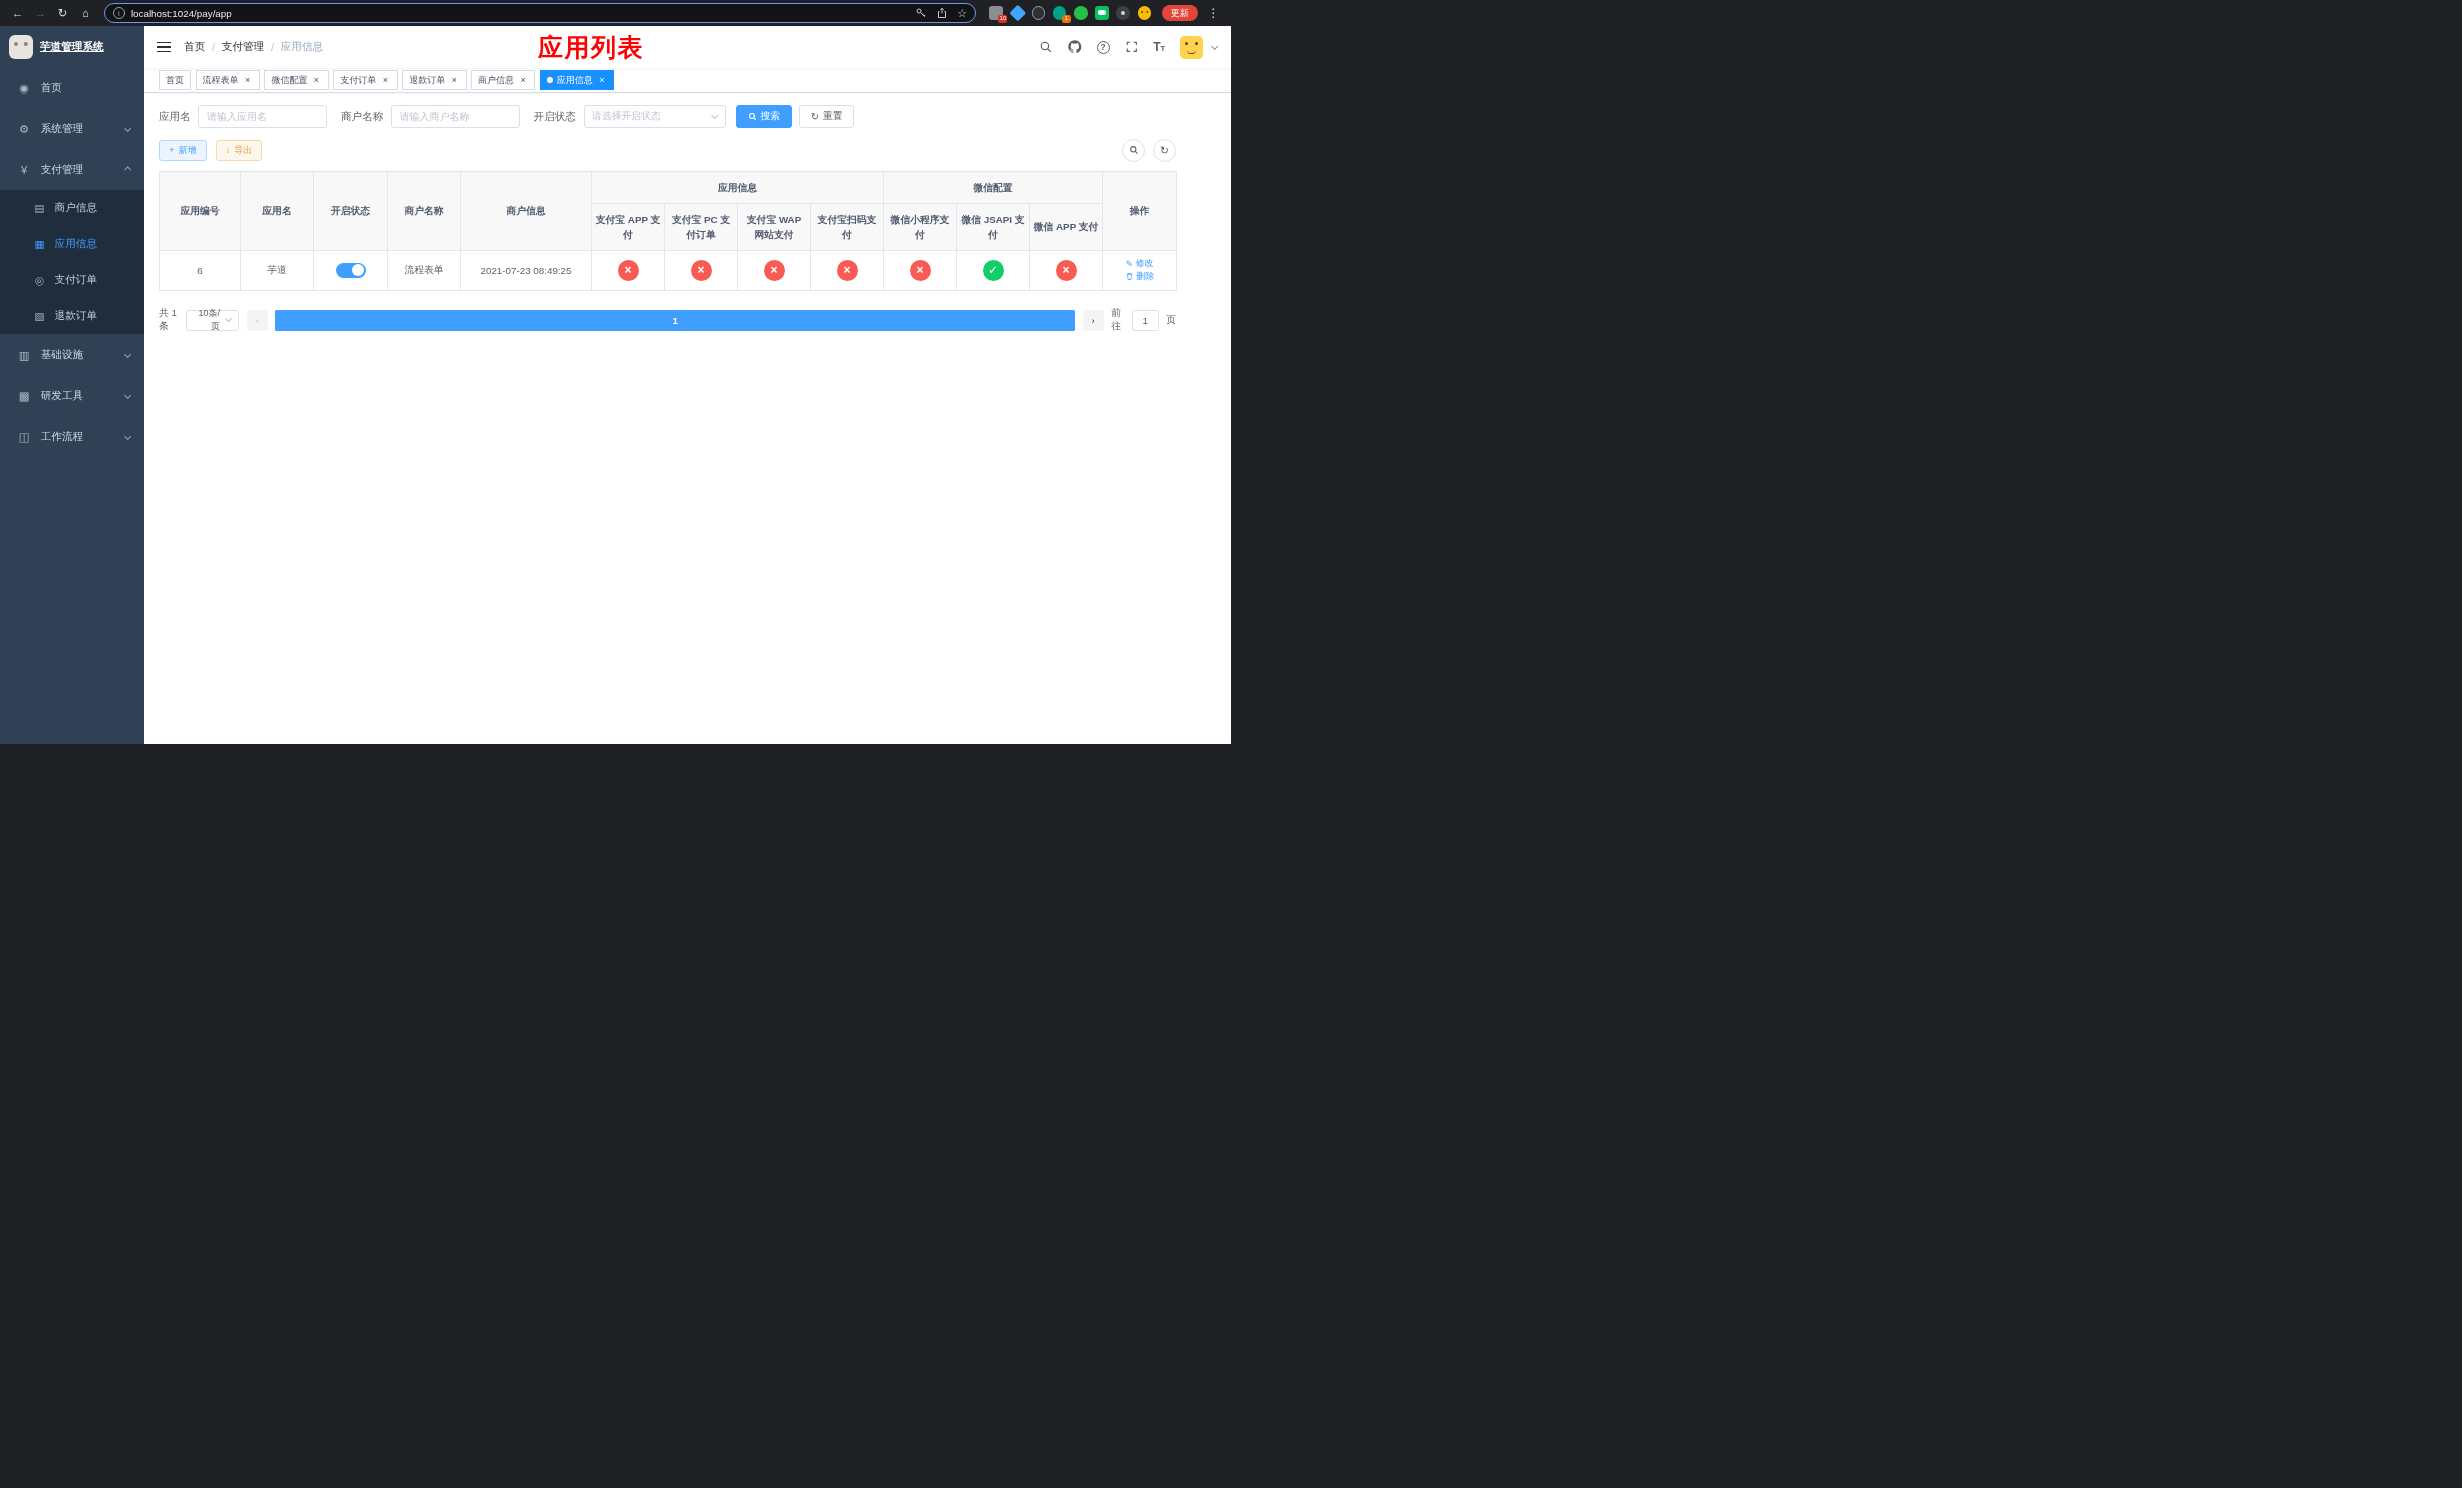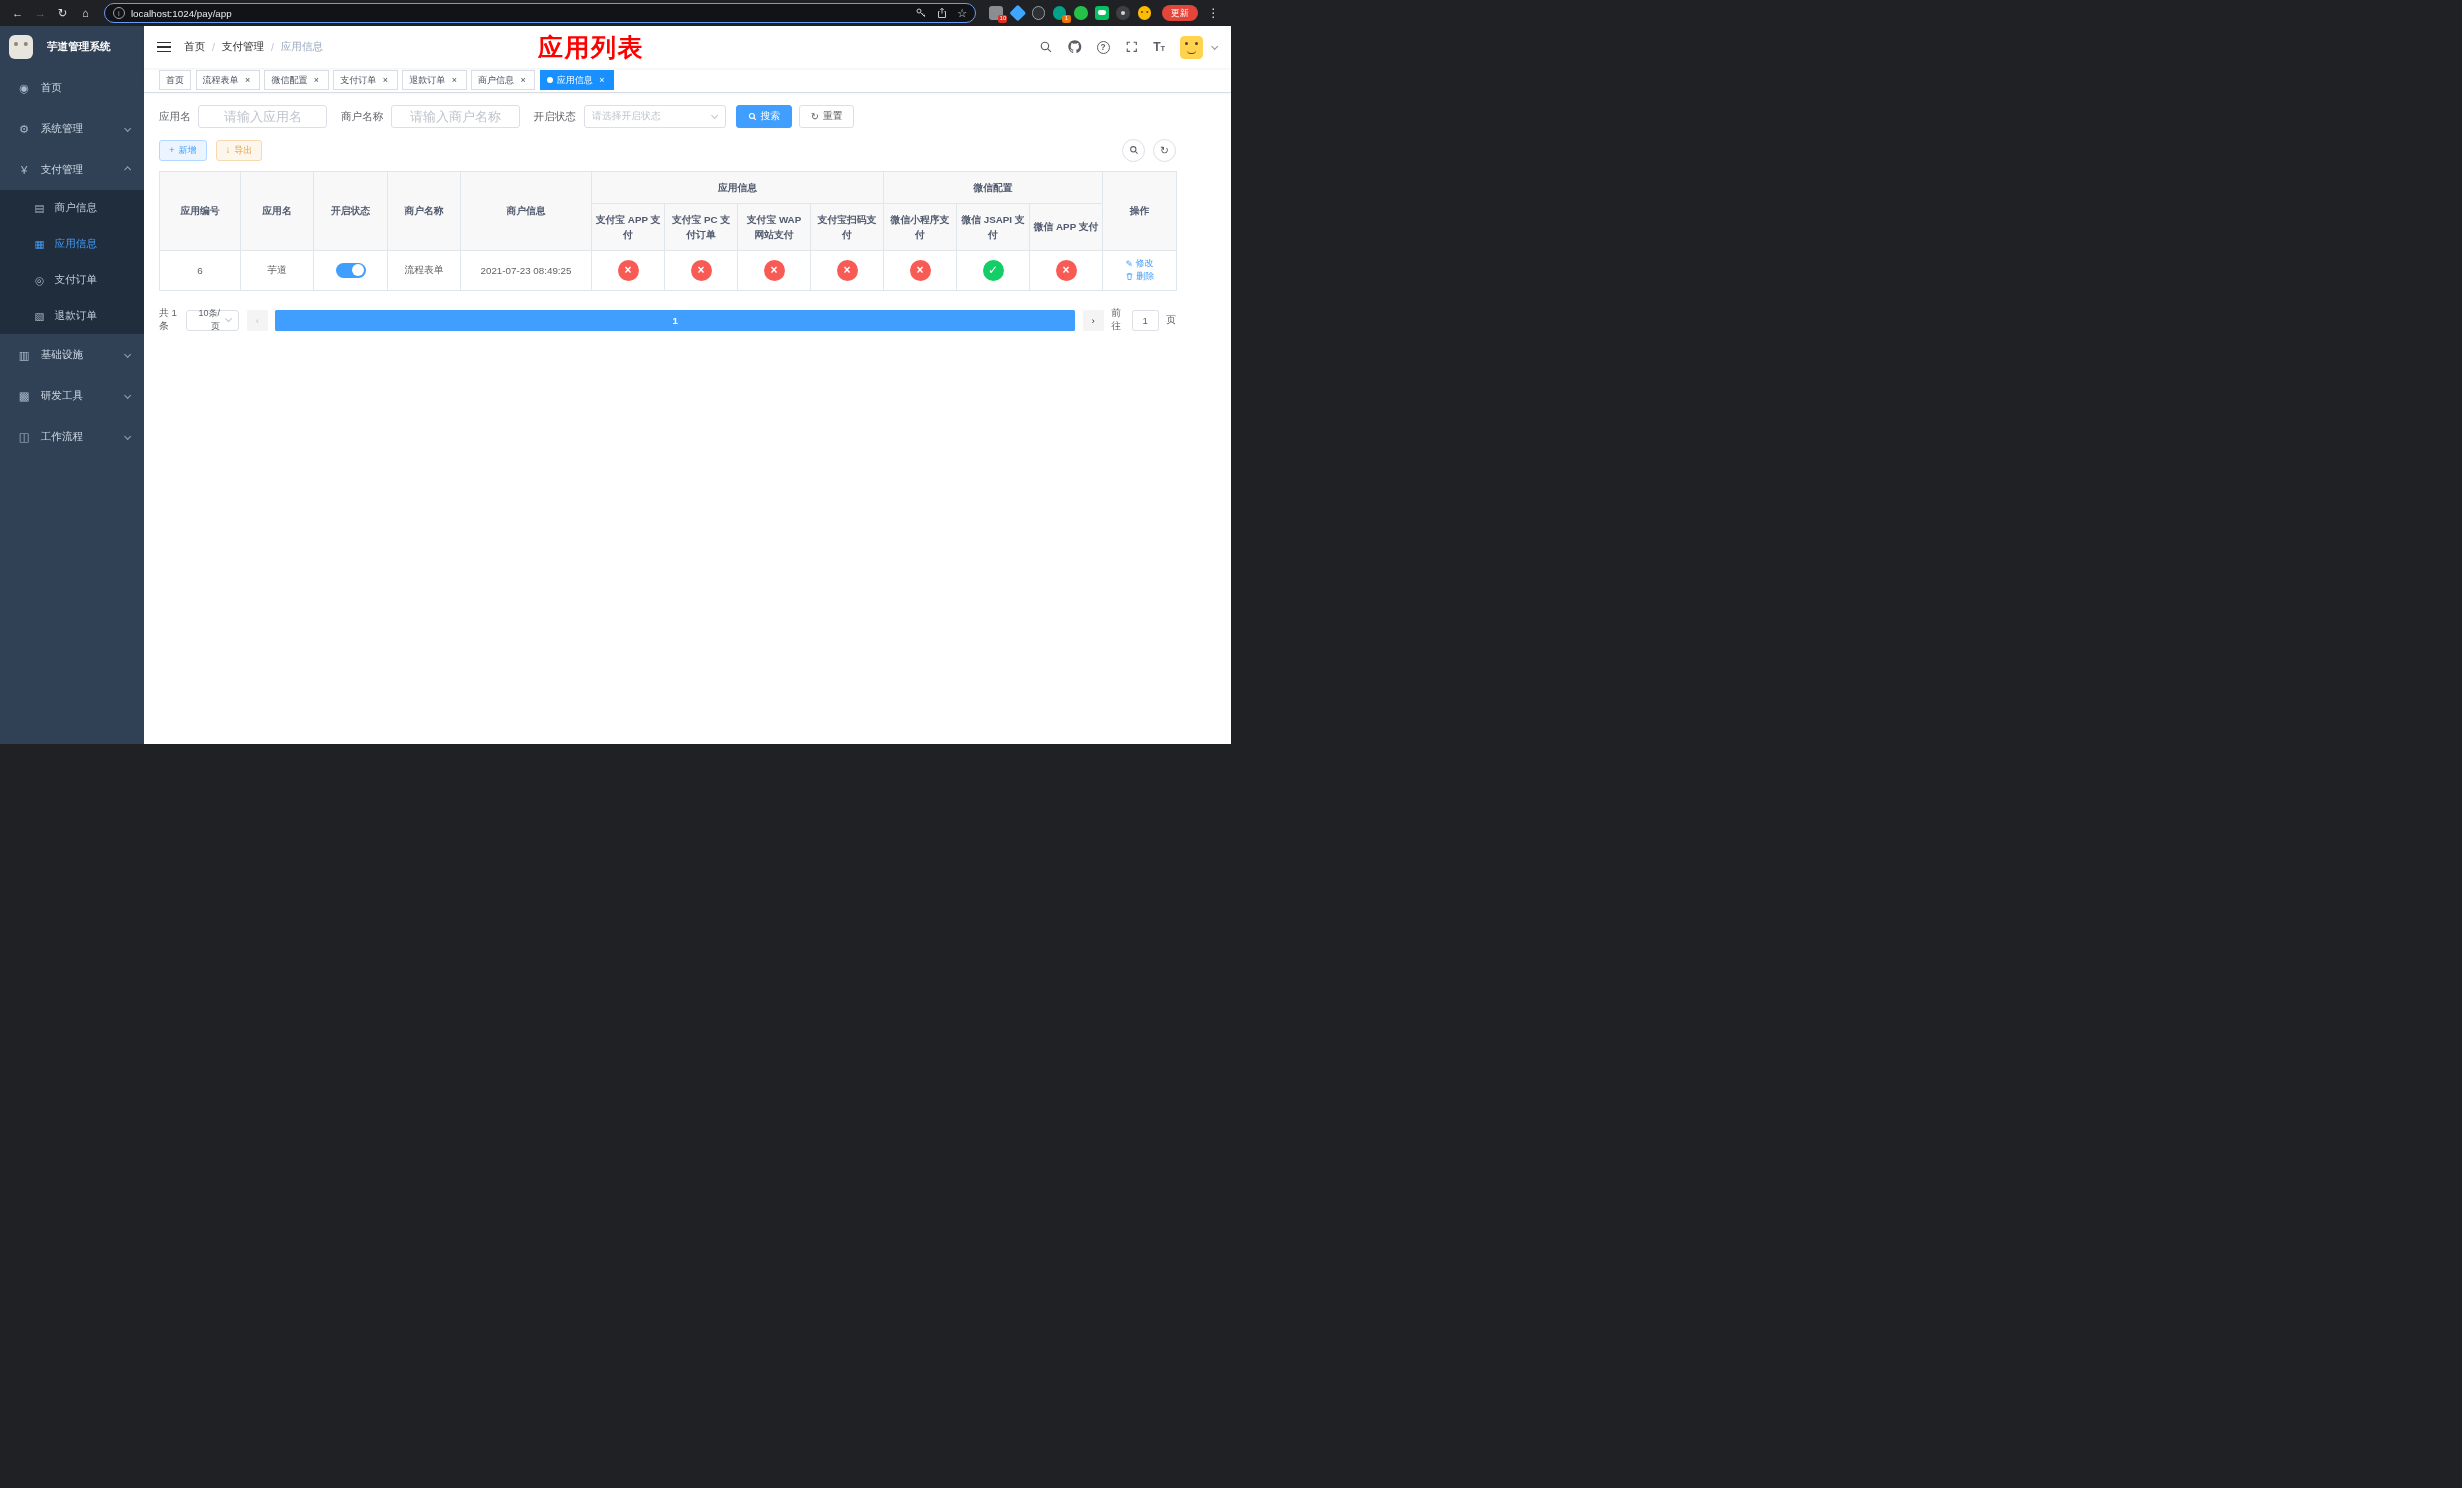--- a/index.html
+++ b/index.html
@@ -35,21 +35,21 @@
   .e8::after { content: ""; position: absolute; left: 3px; top: 4.5px; width: 2.3px; height: 2.3px; background: #6b3f00; border-radius: 50%; box-shadow: 5.3px 0 0 #6b3f00; }
   .update-btn { height: 16.7px; padding: 0 9px; border: none; border-radius: 9px; background: #e3453a; color: #fff; font-size: 9px; cursor: pointer; margin: 0 3px; flex: 0 0 auto; }
   .more-ic { font-size: 12px; }
 
   
   .app { flex: 1 1 auto; display: flex; height: 719px; }
   .sidebar { width: 144px; flex: 0 0 144px; background: #304156; color: #bfcbd9; }
   .logo { height: 41px; display: flex; align-items: center; padding: 0 9px; cursor: pointer; }
   .logo-avatar { width: 24px; height: 24px; border-radius: 6px; background: #e8e4de; position: relative; flex: 0 0 auto; }
   .logo-avatar::after { content: ""; position: absolute; left: 5.3px; top: 7.6px; width: 3.8px; height: 3.8px; border-radius: 50%; background: #8f867c; box-shadow: 9.8px 0 0 #8f867c; }
-  .logo-title { color: #fff; font-size: 10.6px; font-weight: bold; margin-left: 14px; white-space: nowrap; }
+  .logo-title { color: #fff; font-size: 10.6px; font-weight: bold; margin-left: 7px; white-space: nowrap; text-decoration: underline; }
   .menu-item { height: 41px; display: flex; align-items: center; padding: 0 12px 0 16.7px; font-size: 10.6px; cursor: pointer; position: relative; color: #cfd8e3; }
   .mi-icon { width: 15px; text-align: center; margin-right: 9px; font-size: 11.4px; color: #aab8c8; }
   .chev { display: inline-block; width: 5.3px; height: 5.3px; border-right: 1.1px solid currentColor; border-bottom: 1.1px solid currentColor; }
   .chev.down { transform: rotate(45deg); }
   .chev.up { transform: rotate(-135deg); }
   .menu-chev { position: absolute; right: 13.6px; color: #8fa3b8; }
   .submenu { background: #1f2d3d; }
   .submenu .menu-item { height: 36px; padding-left: 32px; color: #bfcbd9; }
   .submenu .menu-item .mi-icon { font-size: 10.6px; margin-right: 7.6px; }
   .submenu .menu-item.active { color: #409eff; }
@@ -83,21 +83,21 @@
   .tagbar { height: 25px; flex: 0 0 25px; display: flex; align-items: center; padding: 0 15px; gap: 4.5px; background: #fff; border-bottom: 0.8px solid #d8dce5; box-shadow: 0 0.8px 2.3px rgba(0,0,0,.06); z-index: 1; }
   .tag { height: 19.7px; padding: 0 6px; display: inline-flex; align-items: center; gap: 3.8px; border: 0.8px solid #d8dce5; background: #fff; color: #495060; font-size: 9px; cursor: pointer; white-space: nowrap; }
   .tag .tab-close { width: 10.6px; height: 10.6px; border-radius: 50%; display: inline-flex; align-items: center; justify-content: center; font-size: 9px; line-height: 1; }
   .tag.active { background: #1890ff; border-color: #1890ff; color: #fff; }
   .tag .dot { width: 6px; height: 6px; border-radius: 50%; background: #fff; display: inline-block; }
 
   
   .content { flex: 1 1 auto; padding: 12px 15px; overflow: hidden; }
   .filter-row { display: flex; align-items: center; margin-bottom: 10.6px; font-size: 10.6px; color: #606266; }
   .f-label { margin-right: 7.6px; white-space: nowrap; }
-  .f-input { width: 129px; height: 23px; border: 0.8px solid #dcdfe6; border-radius: 3px; padding: 0 7.6px; font-size: 13px; color: #606266; outline: none; margin-right: 13.6px; font-family: inherit; text-align: center; }
+  .f-input { width: 129px; height: 23px; border: 0.8px solid #dcdfe6; border-radius: 3px; padding: 0 7.6px; font-size: 10px; color: #606266; outline: none; margin-right: 13.6px; font-family: inherit; }
   .f-input::placeholder { color: #bfc4cc; }
   .select { height: 23px; border: 0.8px solid #dcdfe6; border-radius: 3px; display: inline-flex; align-items: center; justify-content: space-between; padding: 0 7.6px; font-size: 9.8px; cursor: pointer; background: #fff; }
   .select .ph { color: #bfc4cc; }
   .select .chev { color: #c0c4cc; margin-left: 6px; margin-top: -2.3px; }
   .status-select { width: 142px; margin-right: 10.6px; }
   .btn { height: 23px; display: inline-flex; align-items: center; gap: 3.8px; padding: 0 10.6px; border-radius: 3px; font-size: 9.8px; cursor: pointer; border: 0.8px solid transparent; font-family: inherit; }
   .btn.primary { background: #409eff; border-color: #409eff; color: #fff; margin-right: 7.6px; }
   .btn.plain { background: #fff; border-color: #dcdfe6; color: #606266; }
   .btn .b-ic { font-size: 9.8px; line-height: 1; }
   .toolbar-row { display: flex; align-items: center; margin-bottom: 9px; width: 1017px; }

